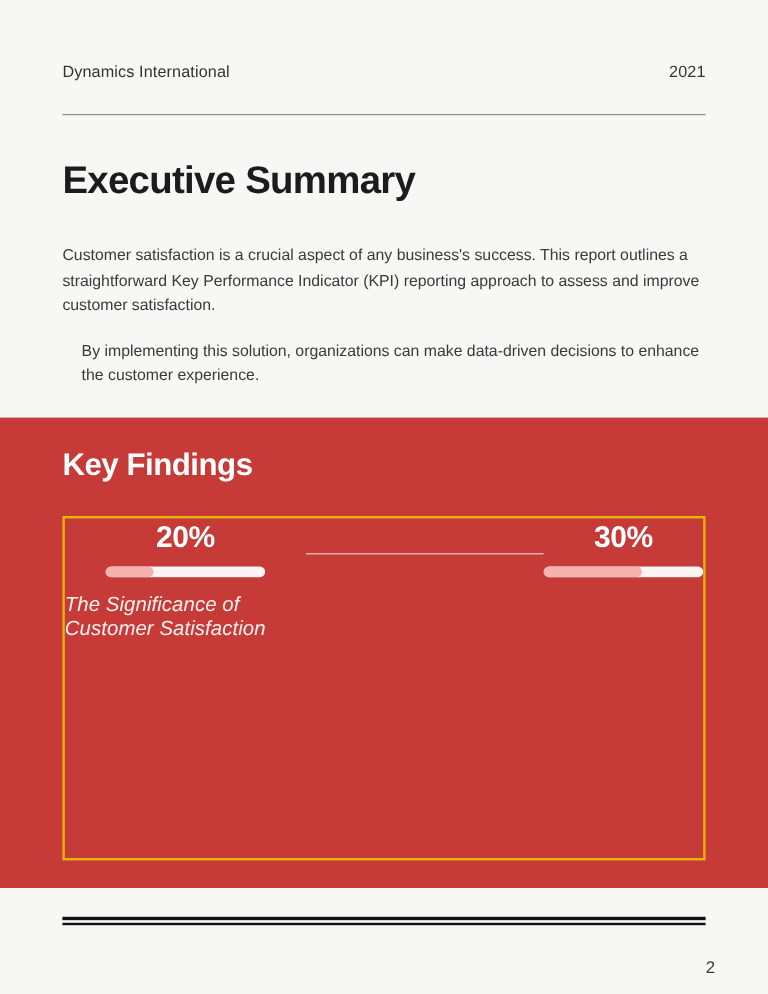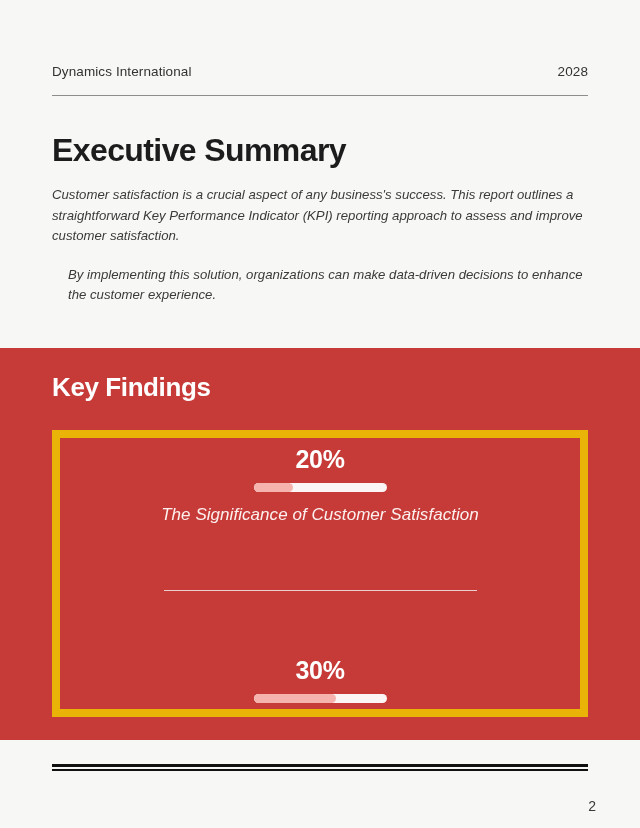--- a/index.html
+++ b/index.html
@@ -26,24 +26,23 @@
 
   
   .doc-header {
     position: absolute;
     left: 52px;
     top: 52px;
     width: 536px;
     display: flex;
     align-items: baseline;
     justify-content: space-between;
-    padding-bottom: 16px;
+    padding-bottom: 28px;
     border-bottom: 1.5px solid #8e8e8e;
     box-sizing: border-box;
-    margin-top: 12px;
   }
   .header-org {
     font-size: 13.5px;
     color: #333333;
     letter-spacing: 0.1px;
   }
   .header-year {
     font-size: 13.5px;
     color: #333333;
     letter-spacing: 0.1px;
@@ -56,23 +55,22 @@
     top: 132px;
     font-size: 32px;
     font-weight: bold;
     letter-spacing: -0.6px;
     color: #1c1c1c;
   }
 
   .body-copy {
     position: absolute;
     left: 52px;
-    top: 185px;
-    width: 536px;
-    font-style: italic;
+    top: 203px;
+    width: 536px;
   }
   .body-copy p {
     margin: 0 0 18px 0;
     font-size: 13.2px;
     line-height: 20.5px;
     color: #3a3a3a;
   }
   .body-copy p:last-child {
     margin-bottom: 0;
     margin-left: 16px;
@@ -98,26 +96,25 @@
     letter-spacing: -0.4px;
   }
 
   
   .stat-card {
     position: absolute;
     left: 52px;
     top: 82px;
     width: 536px;
     height: 287px;
-    border: 8px solid #eab308;
+    border: 2px solid #eab308;
     box-sizing: border-box;
     display: flex;
-    flex-direction: column;
+    flex-direction: row;
     justify-content: center;
-    gap: 34px;
   }
 
   .stat-block {
     display: flex;
     flex-direction: column;
     align-items: center;
     padding: 2px 0;
   }
 
   .stat-value {
@@ -188,21 +185,21 @@
     color: #3a3a3a;
   }
 </style>
 </head>
 <body>
 
 <div class="page">
 
   <div class="doc-header">
     <span class="header-org">Dynamics International</span>
-    <span class="header-year">2028</span>
+    <span class="header-year">2021</span>
   </div>
 
   <div class="section-title">Executive Summary</div>
 
   <div class="body-copy">
     <p>Customer satisfaction is a crucial aspect of any business's success. This report outlines a straightforward Key Performance Indicator (KPI) reporting approach to assess and improve customer satisfaction.</p>
     <p>By implementing this solution, organizations can make data-driven decisions to enhance the customer experience.</p>
   </div>
 
   <div class="red-band">

